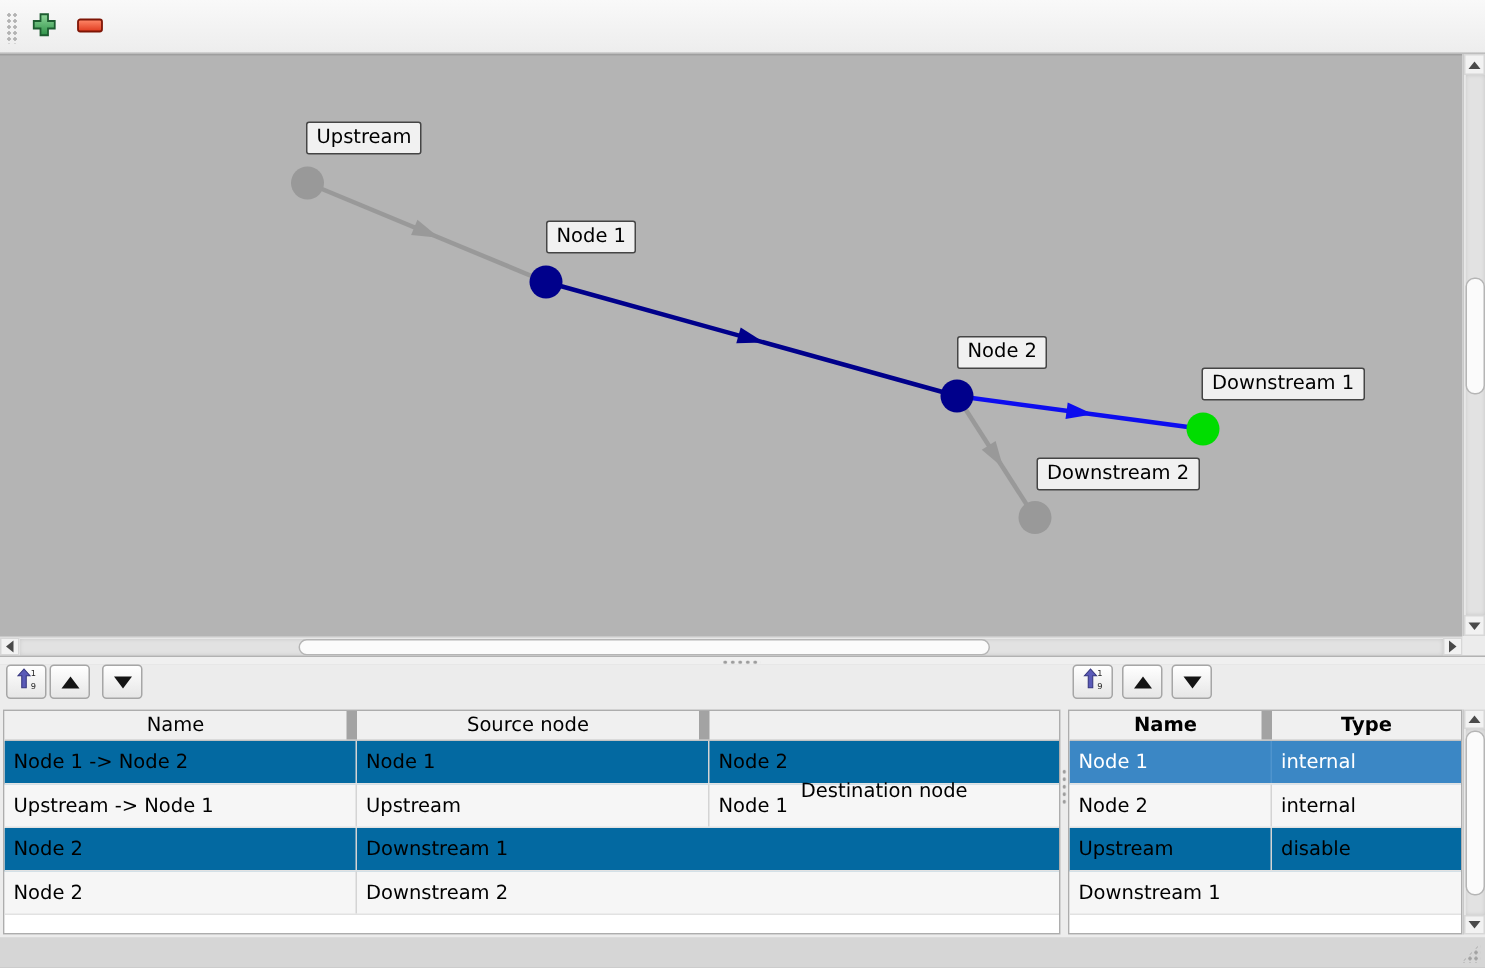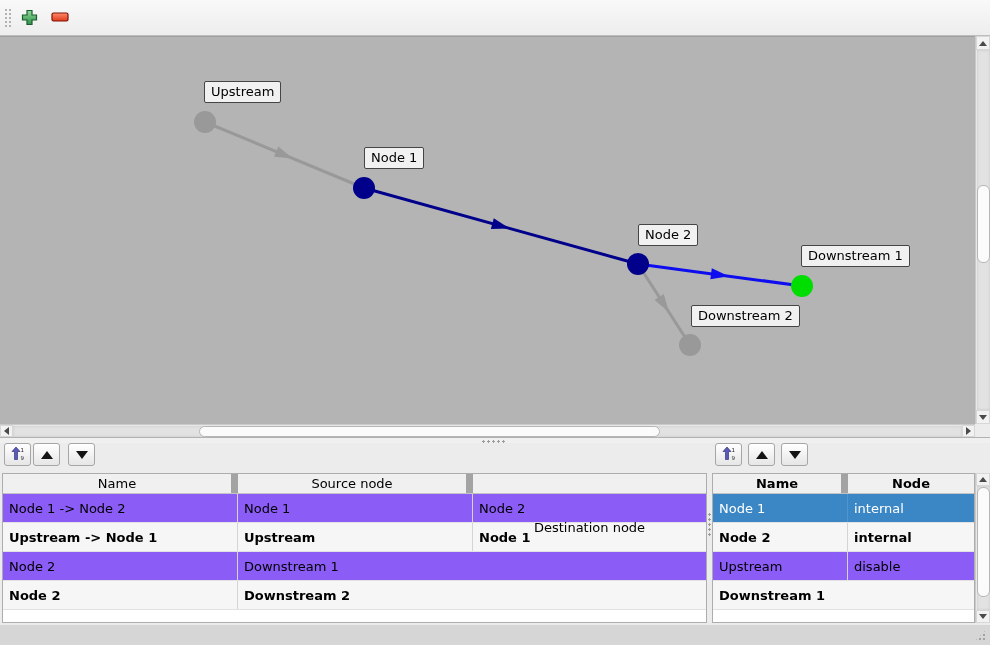--- a/index.html
+++ b/index.html
@@ -97,22 +97,22 @@
     position:absolute; background:#ffffff; border:1px solid #adadad;
     font-size:13px; overflow:hidden;
   }
   .thead { display:flex; background:#f0f0f0; height:20px; border-bottom:1px solid #c3c3c3; }
   .th {
     display:flex; align-items:center; justify-content:center;
     border-right:7px solid #a3a3a3; height:100%; overflow:hidden; white-space:nowrap;
   }
   .th:last-child { border-right:none; }
   .tbl.bold-head .th { font-weight:bold; }
-  .trow { display:flex; height:29px; border-bottom:1px solid #e2e2e2; background:#8b5cf6; }
-  .trow.alt { background:#f6f6f6;font-weight:bold; }
+  .trow { display:flex; height:29px; border-bottom:1px solid #e2e2e2; background:#0369a1; }
+  .trow.alt { background:#f6f6f6; }
   .trow.selected { background:#3b87c5; color:#ffffff; }
   .trow.selected .td { border-right-color:#4f94cd; }
   .td {
     display:flex; align-items:center; padding-left:6px;
     border-right:1px solid #d4d4d4; height:100%; overflow:hidden; white-space:nowrap;
   }
   .td:last-child { border-right:none; }
   .trow.empty { height:12px; border-bottom:none; background:#ffffff; }
 
   
@@ -266,21 +266,21 @@
       <div class="trow empty"></div>
     </div>
 
   <div class="splitter-v">
     <div class="dots"></div>
   </div>
 
   <div class="tbl bold-head" id="nodes-table" style="left:712px; top:473px; width:263px; height:150px;">
       <div class="thead">
         <div class="th" style="width: 135px;">Name</div>
-        <div class="th" style="width: 126px;">Node</div>
+        <div class="th" style="width: 126px;">Type</div>
       </div>
       <div class="trow selected">
         <div class="td" style="width: 135px;">Node 1</div>
         <div class="td" style="width: 126px;">internal</div>
       </div>
       <div class="trow alt">
         <div class="td" style="width: 135px;">Node 2</div>
         <div class="td" style="width: 126px;">internal</div>
       </div>
       <div class="trow">

